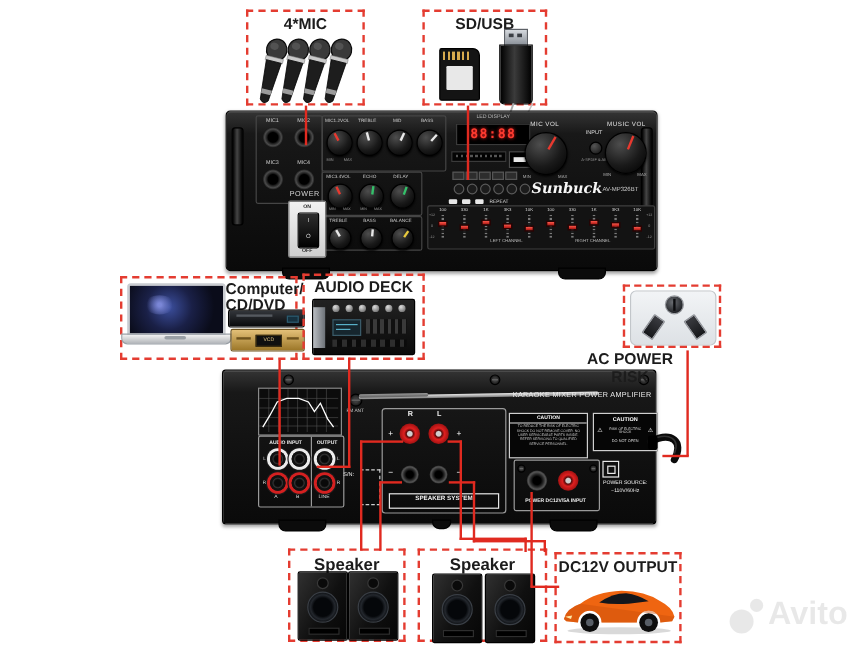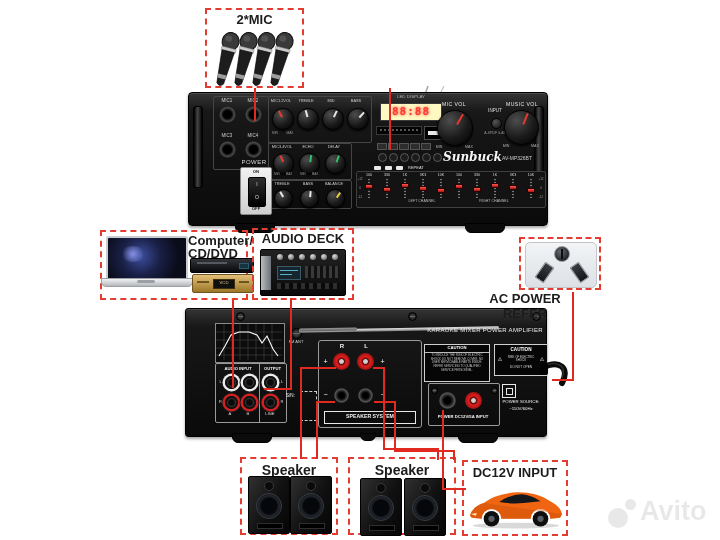--- a/index.html
+++ b/index.html
@@ -32,38 +32,52 @@
   .screw::after{content:"";position:absolute;left:15%;top:45%;width:70%;height:1px;background:#666}
   .prong{position:absolute;background:linear-gradient(180deg,#3a3b40,#16171a);border:1px solid #8d9096;border-radius:1px}
   .wm{color:rgba(0,0,0,.09)}
 </style>
 </head>
 <body>
 
 <div id="stage">
 
   <div class="co" style="left:205px;top:8px;width:99px;height:80px">
-    <div class="colab" style="left:0;top:3px;width:95px">2*MIC</div>
+    <div class="colab" style="left:0;top:3px;width:95px">4*MIC</div>
     <svg class="abs" style="left:6px;top:18px" width="88" height="62" viewBox="0 0 88 62">
       <defs>
         <g id="micshape">
           <ellipse cx="11" cy="9" rx="8.5" ry="9" fill="#3a3a3a" stroke="#0c0c0c" stroke-width="1"></ellipse>
           <ellipse cx="8.5" cy="6.5" rx="3.5" ry="3" fill="#5c5c5c" opacity="0.7"></ellipse>
           <rect x="3.6" y="15.5" width="14.8" height="3.6" fill="#c9c9c9" stroke="#777" stroke-width="0.4"></rect>
           <path d="M4.6,19 L17.4,19 L14.4,52 Q11,56.5 7.6,52 Z" fill="#1d1d1d" stroke="#000" stroke-width="0.6"></path>
           <path d="M6.6,43 L15.4,43 L15,47 L7,47 Z" fill="#9c9c9c"></path>
         </g>
       </defs>
       <use href="#micshape" transform="translate(2,4) rotate(14 11 28)"></use>
       <use href="#micshape" transform="translate(20,4) rotate(14 11 28)"></use>
       <use href="#micshape" transform="translate(38,4) rotate(14 11 28)"></use>
       <use href="#micshape" transform="translate(56,4) rotate(14 11 28)"></use>
     </svg>
   </div>
 
+  <div class="co" style="left:352px;top:8px;width:104px;height:80px">
+    <div class="colab" style="left:0;top:3px;width:100px">SD/USB</div>
+    <div class="abs" style="left:12px;top:30px;width:32px;height:42px;background:#141414;border-radius:2px 6px 2px 2px;border:1px solid #000">
+      <div class="abs" style="left:2px;top:2px;width:22px;height:7px;background:repeating-linear-gradient(90deg,#d8ab4e 0 2px,#141414 2px 4px)"></div>
+      <div class="abs" style="left:5px;top:14px;width:22px;height:20px;background:#e8e8e8;border-radius:1px"></div>
+    </div>
+    <div class="abs" style="left:62px;top:14px">
+      <div class="abs" style="left:4px;top:0;width:18px;height:13px;background:linear-gradient(180deg,#d5d9de,#878d95);border:1px solid #5c6066">
+        <div class="abs" style="left:3px;top:3px;width:4px;height:3px;background:#3a3e44"></div>
+        <div class="abs" style="left:10px;top:3px;width:4px;height:3px;background:#3a3e44"></div>
+      </div>
+      <div class="abs" style="left:0;top:13px;width:26px;height:48px;background:linear-gradient(90deg,#000,#3b3b3b 45%,#000);border:1px solid #000;border-radius:0 0 4px 4px"></div>
+    </div>
+  </div>
 
   <svg class="abs" style="left:398px;top:84px" width="64" height="62">
     <line x1="30" y1="2" x2="12" y2="54" stroke="#a8a8a8" stroke-width="1.6"></line>
     <line x1="46" y1="2" x2="18" y2="57" stroke="#c2c2c2" stroke-width="1.2"></line>
   </svg>
 
   <div class="rl" style="left:254px;top:88px;width:2px;height:33px"></div>
   <div class="rl" style="left:389px;top:88px;width:2px;height:62px"></div>
   <div class="rl" style="left:232px;top:300px;width:2px;height:88px"></div>
   <div class="rl" style="left:290px;top:298px;width:2px;height:92px"></div>
@@ -157,21 +171,21 @@
   <div class="abs" style="left:240px;top:167px;width:30px;height:46px;background:linear-gradient(180deg,#f2f2f2,#cfcfcf);border:1px solid #888;border-radius:2px">
     <div class="t" style="left:0;top:2px;width:30px;font-size:4.3px;color:#222;font-weight:bold">ON</div>
     <div class="abs" style="left:7px;top:9px;width:16px;height:28px;background:linear-gradient(180deg,#2e2e2e,#000);border-radius:2px;border:1px solid #000">
       <div class="t" style="left:0;top:4px;width:16px;font-size:5px;color:#ddd">I</div>
       <div class="t" style="left:0;top:17px;width:16px;font-size:5px;color:#ddd">O</div>
     </div>
     <div class="t" style="left:0;top:39px;width:30px;font-size:4.3px;color:#222;font-weight:bold">OFF</div>
   </div>
 
   <div class="t" style="left:372px;top:95px;width:78px;font-size:4.4px;color:#b5b5b5">LED DISPLAY</div>
-  <div class="abs" style="left:380px;top:103px;width:60px;height:16px;background:#fef9c3;border:1px solid #3a3a3a">
+  <div class="abs" style="left:380px;top:103px;width:60px;height:16px;background:#000000;border:1px solid #3a3a3a">
     <div class="t" style="left:0;top:1px;width:60px;font:bold 11px 'DejaVu Sans Mono',monospace;color:#ff3b30;letter-spacing:1px;text-shadow:0 0 3px #f22">88:88</div>
   </div>
   <div class="abs" style="left:376px;top:126px;width:44px;height:7px;background:#040404;border:1px solid #3a3a3a">
     <div class="abs" style="left:3px;top:2px;width:38px;height:2px;background:repeating-linear-gradient(90deg,#555 0 2px,#000 2px 4px)"></div>
   </div>
   <div class="abs" style="left:424px;top:126px;width:20px;height:12px;background:#000;border:1px solid #4a4a4a">
     <div class="abs" style="left:3px;top:4px;width:13px;height:4px;background:#e8e8e8"></div>
   </div>
   <div class="abs" style="left:377px;top:143px;width:8px;height:5px;background:#2d2d2d;border:1px solid #555"></div>
   <div class="abs" style="left:388px;top:143px;width:8px;height:5px;background:#2d2d2d;border:1px solid #555"></div>
@@ -417,21 +431,21 @@
 
   <div class="co" style="left:519px;top:237px;width:82px;height:53px">
     <div class="abs" style="left:4px;top:3px;width:70px;height:44px;background:linear-gradient(180deg,#f2f4f6,#dde1e5);border:1px solid #c2c6ca;border-radius:5px">
       <div class="abs" style="left:28px;top:3px;width:14px;height:14px;border-radius:50%;background:radial-gradient(circle at 40% 35%,#6a6d72,#232529 70%);border:1px solid #94979c">
         <div class="abs" style="left:6px;top:2px;width:2px;height:10px;background:#0c0d0f"></div>
       </div>
       <div class="prong" style="left:13px;top:20px;width:9px;height:17px;transform:rotate(35deg)"></div>
       <div class="prong" style="left:48px;top:20px;width:9px;height:17px;transform:rotate(-35deg)"></div>
     </div>
   </div>
-  <div class="colab" style="left:474px;top:292px;width:102px">AC POWER REFER</div>
+  <div class="colab" style="left:474px;top:292px;width:102px">AC POWER RISK</div>
 
   <div class="co" style="left:240px;top:457px;width:98px;height:78px">
     <div class="colab" style="left:0;top:3px;width:94px;font-size:14px">Speaker</div>
     <div class="cab" style="left:6px;top:17px">
         <div class="slot"></div>
       </div>
     <div class="cab" style="left:48px;top:17px">
         <div class="slot"></div>
       </div>
   </div>
@@ -439,21 +453,21 @@
     <div class="colab" style="left:0;top:3px;width:104px;font-size:14px">Speaker</div>
     <div class="cab" style="left:10px;top:19px">
         <div class="slot"></div>
       </div>
     <div class="cab" style="left:54px;top:19px">
         <div class="slot"></div>
       </div>
   </div>
 
   <div class="co" style="left:462px;top:460px;width:106px;height:76px">
-    <div class="colab" style="left:0;top:4px;width:102px">DC12V INPUT</div>
+    <div class="colab" style="left:0;top:4px;width:102px">DC12V OUTPUT</div>
     <svg class="abs" style="left:3px;top:22px" width="98" height="48" viewBox="0 0 100 46">
       <ellipse cx="50" cy="41" rx="44" ry="3" fill="#d9d9d9"></ellipse>
       <path d="M3,31 Q5,22 17,18 Q30,8 52,7 Q72,7 85,16 Q95,21 97,29 L95,33 L85,34 A10,10 0 0,0 65,34 L35,34 A10,10 0 0,0 15,34 L5,33 Z" fill="#ef6511"></path>
       <path d="M3,31 Q5,22 17,18 L97,29 L95,33 L85,34 A10,10 0 0,0 65,34 L35,34 A10,10 0 0,0 15,34 L5,33 Z" fill="#c94f0a" opacity="0.45"></path>
       <path d="M33,17 Q44,9 56,9 Q66,10 75,16 L58,18 Q44,19 33,17 Z" fill="#14171c"></path>
       <circle cx="25" cy="34" r="8" fill="#0e0e0e"></circle>
         <circle cx="25" cy="34" r="3.2" fill="#585e66"></circle>
       <circle cx="75" cy="34" r="8" fill="#0e0e0e"></circle>
         <circle cx="75" cy="34" r="3.2" fill="#585e66"></circle>
       <path d="M4,29 L10,28 L9,31 Z" fill="#ffe9a8"></path>

